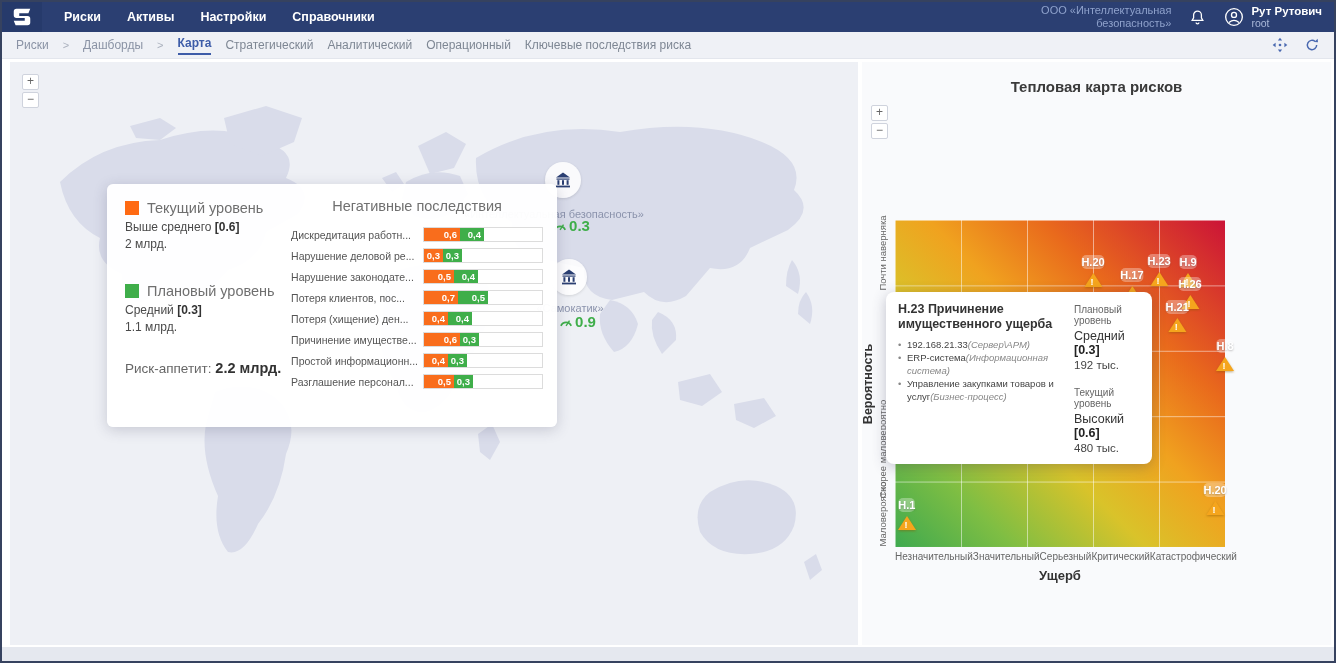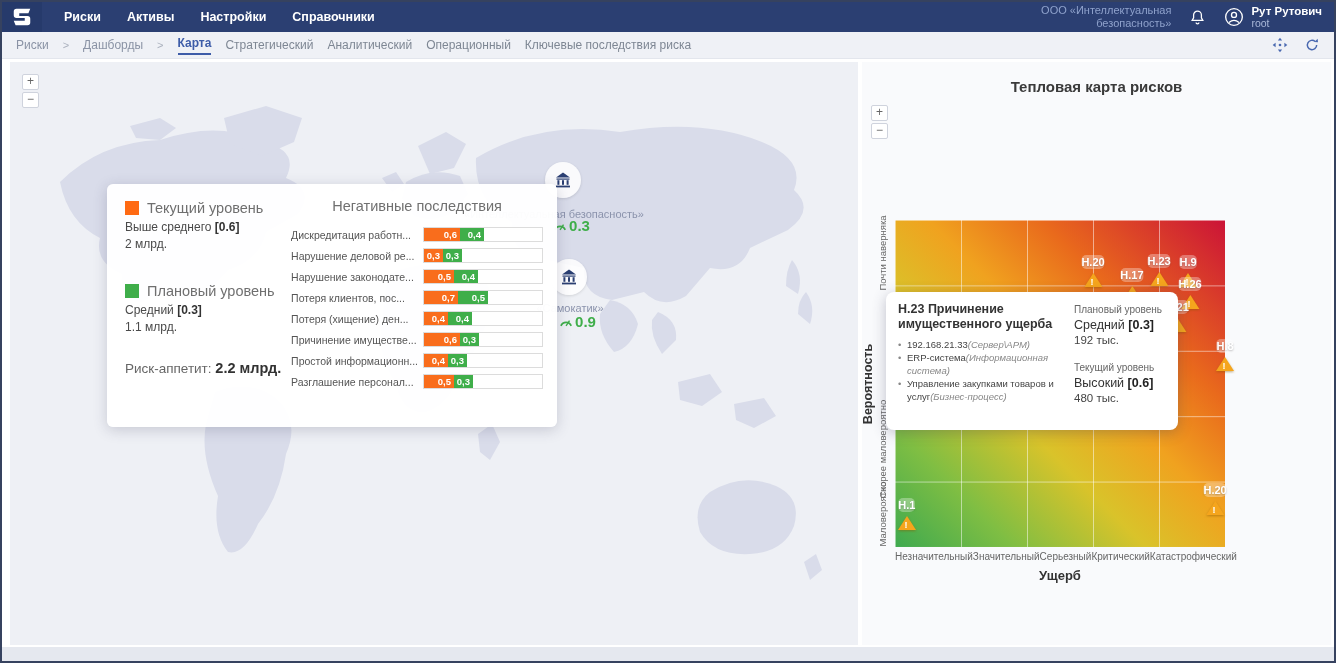--- a/index.html
+++ b/index.html
@@ -78,21 +78,21 @@
   .xaxis-title { position:absolute; left:33px; top:506px; width:330px; text-align:center; font-size:13px; font-weight:700; color:#333; }
   .ytick { position:absolute; writing-mode:vertical-rl; transform:rotate(180deg) translateY(50%); left:-18px; font-size:9.5px; color:#666; white-space:nowrap; }
   .yaxis-title { position:absolute; writing-mode:vertical-rl; transform:rotate(180deg) translateY(50%); left:-34px; top:50%; font-size:12.5px; font-weight:700; color:#333; }
 
   .marker { position:absolute; transform:translate(-50%,-50%); z-index:5; display:flex; flex-direction:column; align-items:center; cursor:pointer; }
   .mlabel { background:rgba(255,255,255,.32); color:#fff; font-size:11px; font-weight:700; padding:1px 0; border-radius:5px; text-shadow:0 1px 2px rgba(0,0,0,.25); white-space:nowrap; }
   .tri { position:relative; width:0; height:0; margin-top:4px; border-left:9px solid transparent; border-right:9px solid transparent; border-bottom:14px solid #f5a51d; filter:drop-shadow(0 1px 1px rgba(140,90,0,.5)); }
   .tri i { position:absolute; left:-2.5px; top:4px; font-style:normal; color:#fff; font-size:9px; font-weight:700; }
 
   
-  .heat-tooltip { position:absolute; left:24px; top:230px; width:292px; min-height:138px; background:#fff; border-radius:8px; box-shadow:0 3px 14px rgba(60,60,90,.3); z-index:30; padding:10px 12px; display:flex; }
+  .heat-tooltip { position:absolute; left:24px; top:230px; width:266px; min-height:138px; background:#fff; border-radius:8px; box-shadow:0 3px 14px rgba(60,60,90,.3); z-index:30; padding:10px 12px; display:flex; }
   .tt-left { width:168px; }
   .tt-title { font-size:12.5px; font-weight:700; color:#333; line-height:15px; }
   .tt-list { list-style:none; margin-top:6px; }
   .tt-list li { font-size:9.5px; color:#444; line-height:13px; padding-left:9px; position:relative; }
   .tt-list li::before { content:"•"; position:absolute; left:0; color:#888; }
   .tt-note { font-style:italic; color:#888; }
   .tt-right { flex:1; padding-left:8px; padding-top:2px; }
   .tt-sec-label { font-size:10px; color:#666; }
   .tt-sec-level { font-size:12.5px; color:#333; margin-top:3px; }
   .tt-sec-level b { color:#222; }

